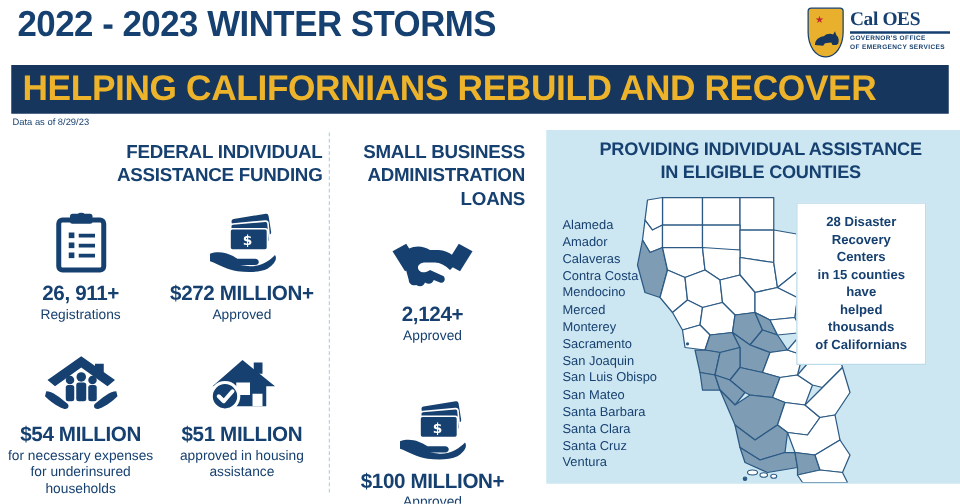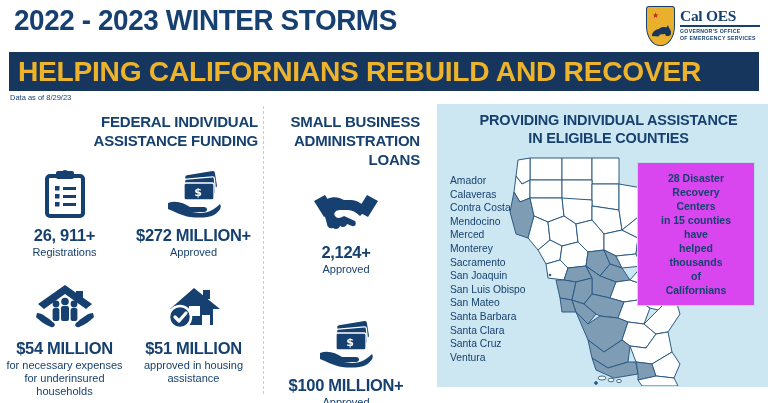--- a/index.html
+++ b/index.html
@@ -96,23 +96,23 @@
   #panel-title{
     position:absolute;left:0;top:7px;width:343px;text-align:center;
     font-size:14.5px;font-weight:bold;color:#16406F;line-height:18px;
     letter-spacing:-0.2px;
   }
   #county-list{
     position:absolute;left:13px;top:70px;width:92px;
     font-size:10.3px;color:#16406F;line-height:13.6px;
   }
   #callout{
-    position:absolute;left:200px;top:58px;width:118px;
-    background:#d946ef;border:1px solid #BBDCEB;
-    padding:8px 22px;box-sizing:border-box;
+    position:absolute;left:200px;top:58px;width:104px;
+    background:#ffffff;border:1px solid #BBDCEB;
+    padding:8px 8px;box-sizing:border-box;
     text-align:center;font-size:10.5px;font-weight:bold;color:#16406F;
     line-height:14px;
   }
   #map{position:absolute;left:55px;top:50px;width:190px;height:232px;}
 </style>
 </head>
 <body>
 
 <div id="header">
   <div id="main-title">2022 - 2023 WINTER STORMS</div>
@@ -261,20 +261,21 @@
   </div>
 </div>
 
 <div id="panel">
   <div id="panel-title">
     <div>PROVIDING INDIVIDUAL ASSISTANCE</div>
     <div>IN ELIGIBLE COUNTIES</div>
   </div>
 
   <div id="county-list">
+    <div>Alameda</div>
     <div>Amador</div>
     <div>Calaveras</div>
     <div>Contra Costa</div>
     <div>Mendocino</div>
     <div>Merced</div>
     <div>Monterey</div>
     <div>Sacramento</div>
     <div>San Joaquin</div>
     <div>San Luis Obispo</div>
     <div>San Mateo</div>

